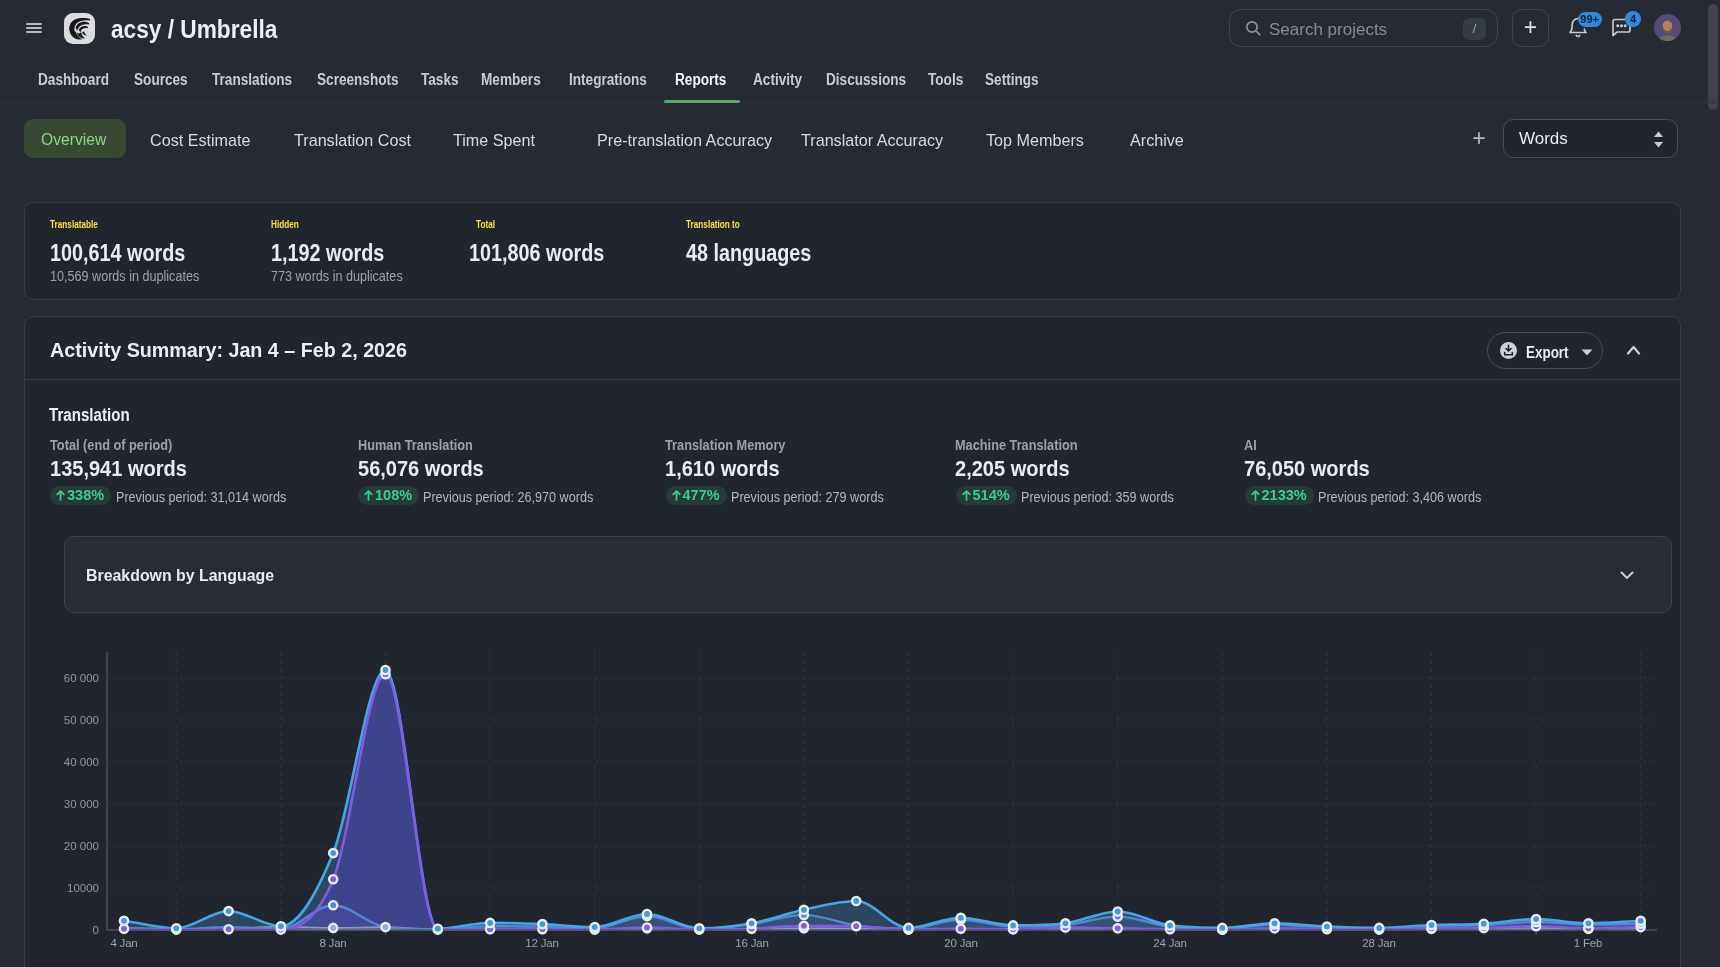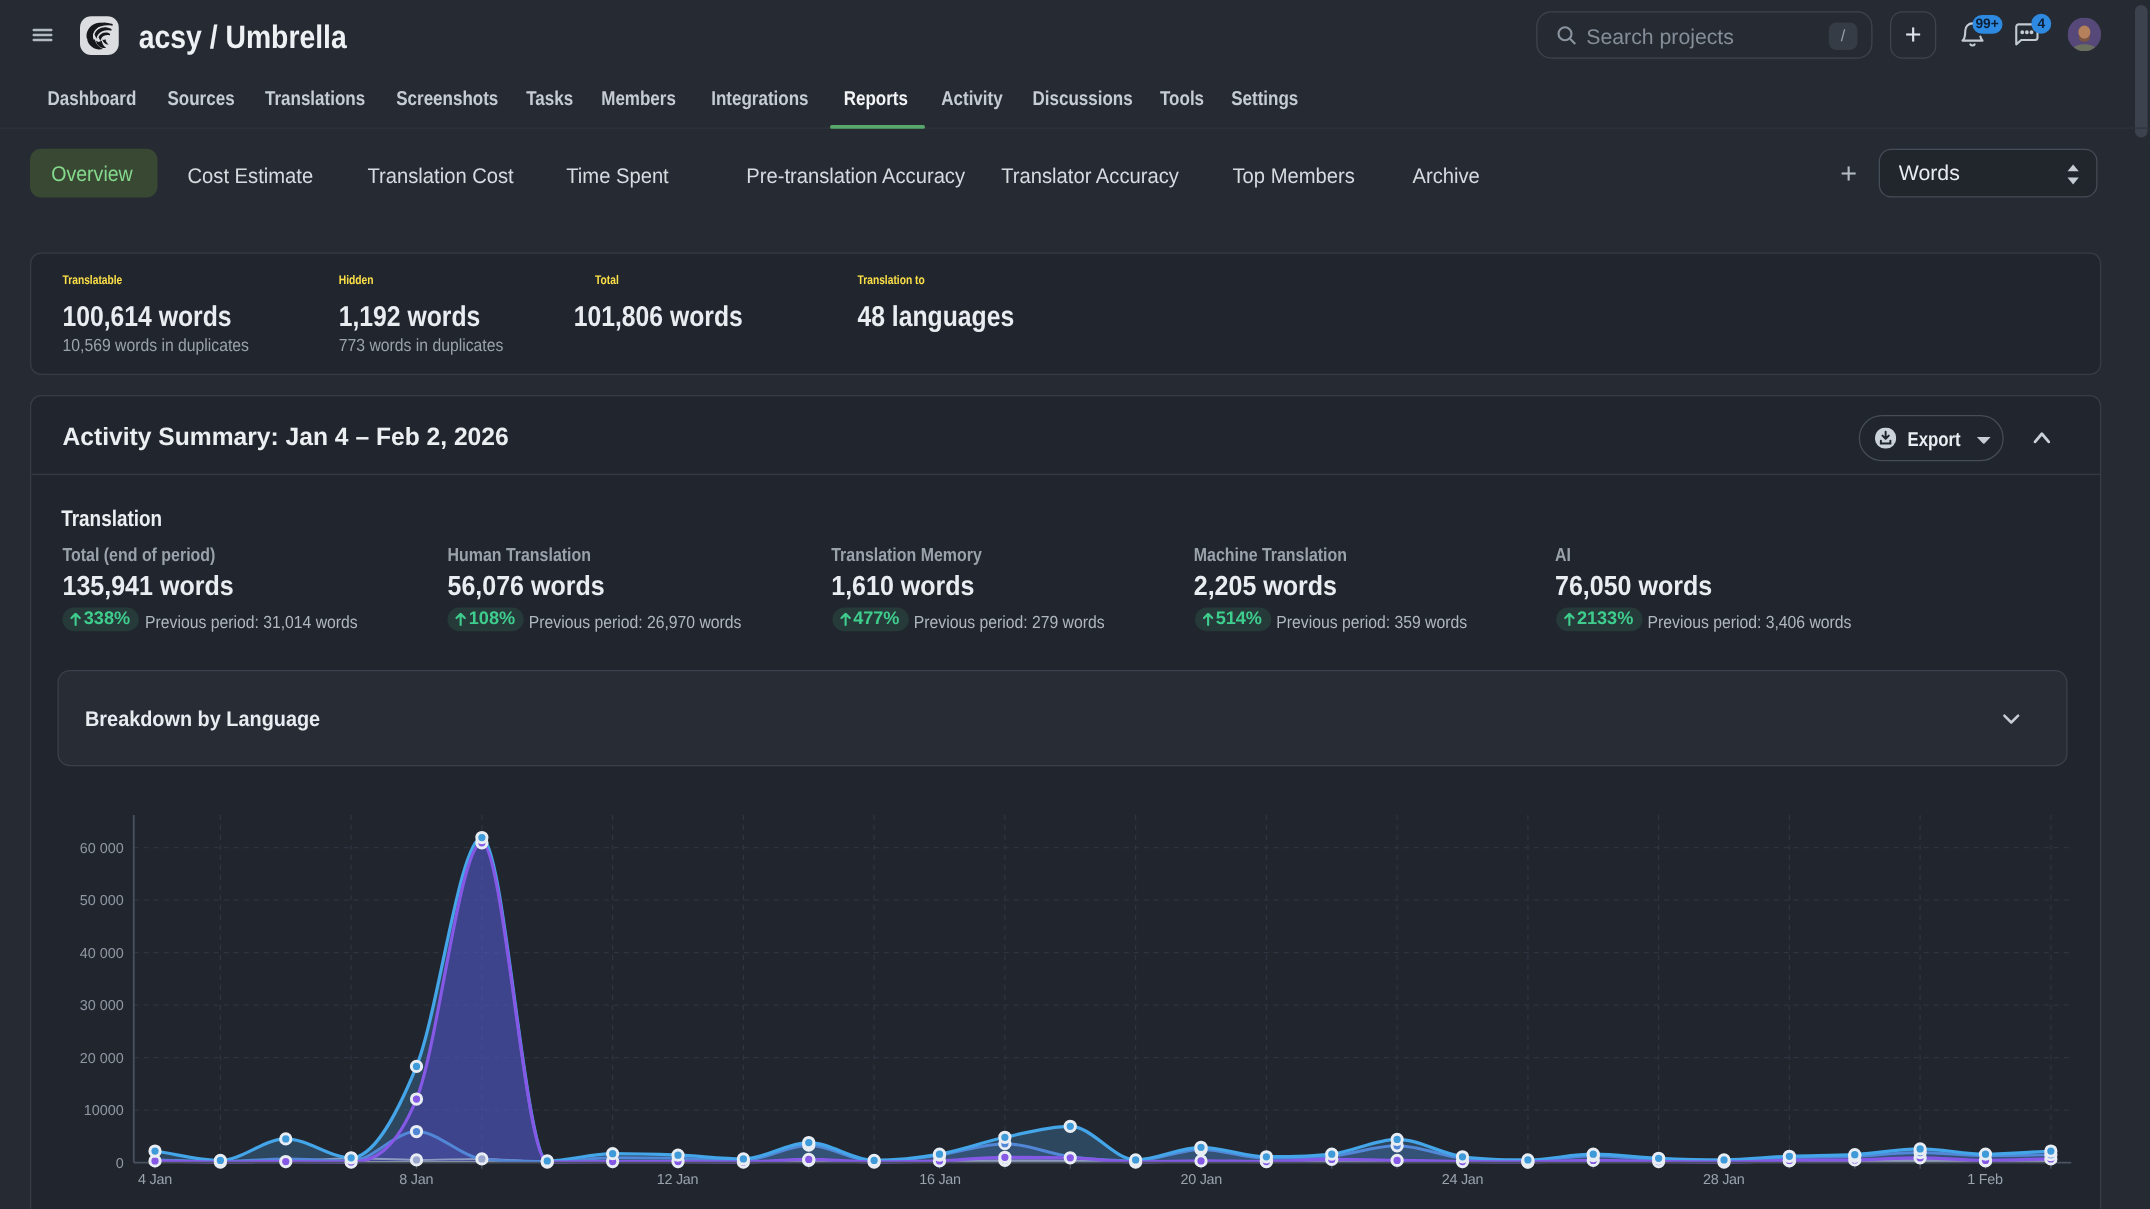--- a/index.html
+++ b/index.html
@@ -134,21 +134,21 @@
   </div>
 
   <div class="card" style="top:202px; height:98px;"></div>
   <div class="slabel" style="left:49.5px; top:219.4px;"><span class="sx">Translatable</span></div>
   <div class="sval" style="left:49.5px; top:240.2px;"><span class="sx">100,614 words</span></div>
   <div class="ssub" style="left:49.5px; top:267.8px;"><span class="sx">10,569 words in duplicates</span></div>
   <div class="slabel" style="left:271px; top:219.4px;"><span class="sx">Hidden</span></div>
   <div class="sval" style="left:271px; top:240.2px;"><span class="sx">1,192 words</span></div>
   <div class="ssub" style="left:271px; top:267.8px;"><span class="sx">773 words in duplicates</span></div>
   <div class="slabel" style="left:475.5px; top:219.4px;"><span class="sx">Total</span></div>
-  <div class="sval" style="left:459px; top:240.2px;"><span class="sx">101,806 words</span></div>
+  <div class="sval" style="left:469px; top:240.2px;"><span class="sx">101,806 words</span></div>
   <div class="slabel" style="left:686px; top:219.4px;"><span class="sx">Translation to</span></div>
   <div class="sval" style="left:686px; top:240.2px;"><span class="sx">48 languages</span></div>
 
   <div class="card" style="top:316px; height:680px;"></div>
   <div class="a" style="left:50.2px; top:338.8px; font-size:20px; font-weight:bold; color:#eceff2;"><span class="sx" style="transform:scaleX(0.985);">Activity Summary: Jan 4 – Feb 2, 2026</span></div>
   <div class="a" style="left:1487px; top:332px; width:116px; height:37px; border:1.4px solid #454d58; border-radius:18.5px;">
     <svg style="position:absolute;left:12px;top:9px;" width="17" height="17" viewBox="0 0 17 17">
       <circle cx="8.5" cy="8.5" r="8.5" fill="#cbd2d9"></circle>
       <path d="M8.5 3.4 v5.4 M6 6.5 L8.5 9 L11 6.5" stroke="#20252c" stroke-width="1.6" fill="none" stroke-linecap="round" stroke-linejoin="round"></path>
       <path d="M4.7 10.6 v2.2 h7.6 v-2.2" stroke="#20252c" stroke-width="1.6" fill="none" stroke-linecap="round"></path>
@@ -188,21 +188,21 @@
       <path d="M4.5 10 V1.6 M1.2 4.4 L4.5 1.1 L7.8 4.4"></path>
     </svg>514%</div>
   <div class="prev" style="left:1020.5px;"><span class="sx">Previous period: 359 words</span></div>
   <div class="mlabel" style="left:1244px;"><span class="sx">AI</span></div>
   <div class="mval" style="left:1244px;"><span class="sx">76,050 words</span></div>
   <div class="gpill" style="left:1244.5px;"><svg style="margin-right:2px;" width="9" height="11" viewBox="0 0 9 11" fill="none" stroke="#3fcd8e" stroke-width="1.7" stroke-linecap="round" stroke-linejoin="round">
       <path d="M4.5 10 V1.6 M1.2 4.4 L4.5 1.1 L7.8 4.4"></path>
     </svg>2133%</div>
   <div class="prev" style="left:1318px;"><span class="sx">Previous period: 3,406 words</span></div>
 
-  <div class="a" style="left:46px; top:536px; width:1608px; height:77px; border:1px solid #3b424d; border-radius:10px; background:#272c35;">
+  <div class="a" style="left:64px; top:536px; width:1608px; height:77px; border:1px solid #3b424d; border-radius:10px; background:#272c35;">
     <span class="a" style="left:20.5px; top:28.6px; font-size:17px; font-weight:bold; color:#e8ecf0;"><span class="sx" style="transform:scaleX(0.935);">Breakdown by Language</span></span>
     <svg style="position:absolute;right:37px;top:34px;" width="14" height="9" viewBox="0 0 14 9" fill="none" stroke="#c9ced5" stroke-width="2" stroke-linecap="round" stroke-linejoin="round">
       <path d="M1.5 1.5 L7 7 L12.5 1.5"></path>
     </svg>
   </div>
   <svg width="1720" height="967" viewBox="0 0 1720 967" style="position:absolute;left:0;top:0;" xmlns="http://www.w3.org/2000/svg">
 <g stroke="#2e3540" stroke-width="1" stroke-dasharray="4 4">
       <line x1="107.0" y1="888" x2="1657.0" y2="888"></line>
       <line x1="107.0" y1="846" x2="1657.0" y2="846"></line>
       <line x1="107.0" y1="804" x2="1657.0" y2="804"></line>

